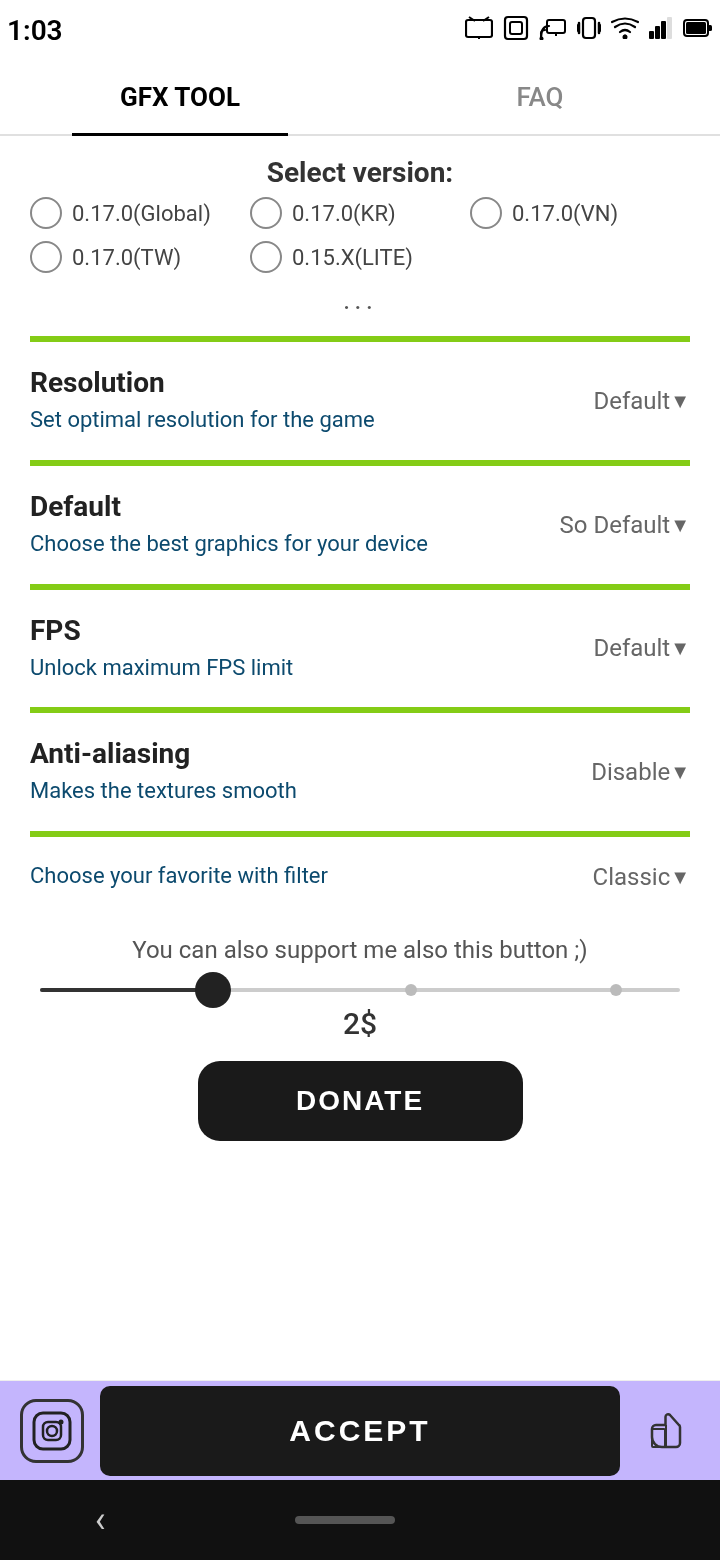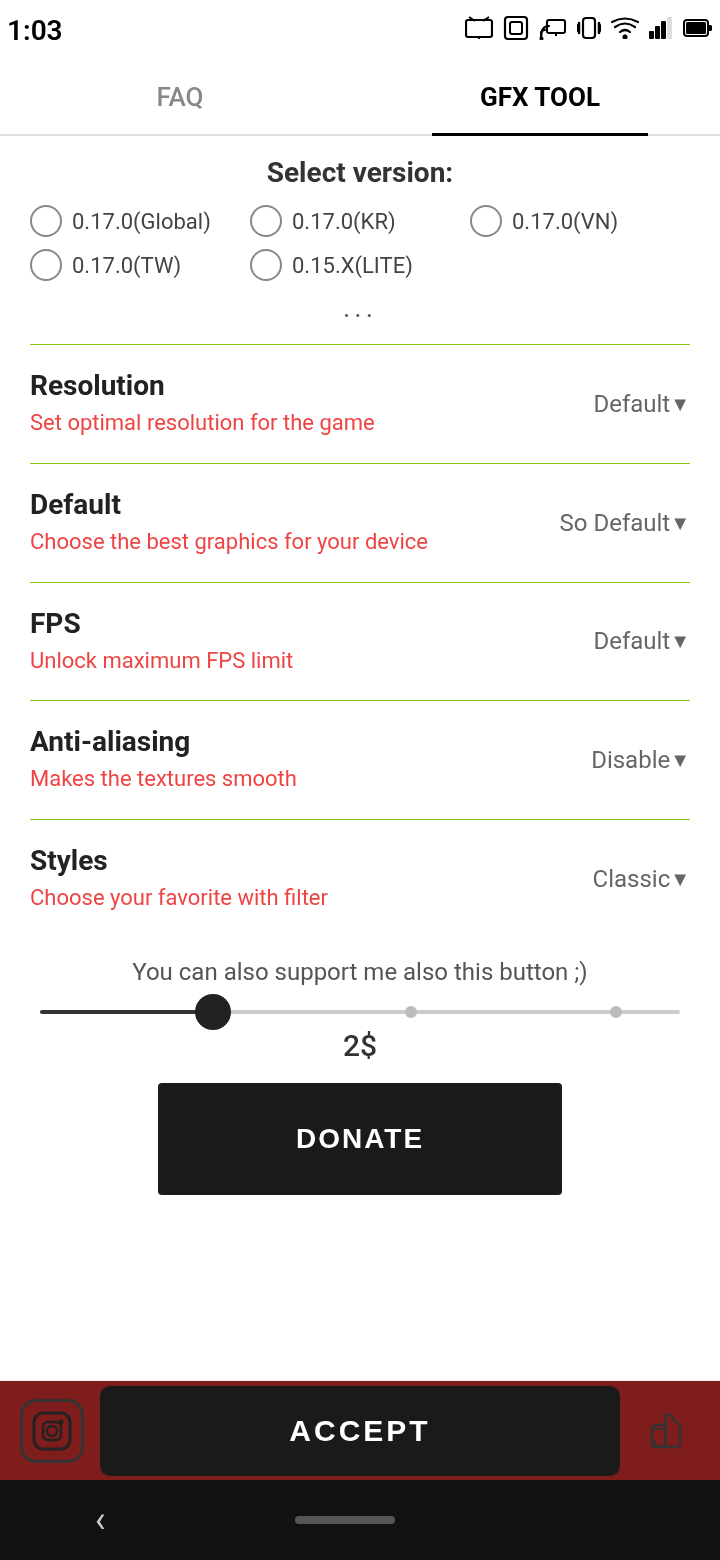--- a/index.html
+++ b/index.html
@@ -77,21 +77,21 @@
 
     
     .version-section {
       text-align: center;
       margin-bottom: 20px;
     }
     .version-title {
       font-size: 28px;
       font-weight: 700;
       color: #333;
-      margin-bottom: 16px;
+      margin-bottom: 8px;
     }
     .version-grid {
       display: grid;
       grid-template-columns: repeat(3, 1fr);
       gap: 12px 0;
       margin-bottom: 10px;
     }
     .version-option {
       display: flex;
       align-items: center;
@@ -112,41 +112,41 @@
     }
     .more-dots {
       font-size: 28px;
       color: #555;
       letter-spacing: 4px;
       margin-top: 8px;
     }
 
     
     .settings-section {
-      border-top: 1px solid #84cc16;
+      border-top: 6px solid #84cc16;
       padding: 24px 0;
     }
     .settings-row {
       display: flex;
       align-items: center;
       justify-content: space-between;
     }
     .settings-info {
       flex: 1;
       margin-right: 20px;
     }
     .settings-title {
       font-size: 28px;
       font-weight: 700;
       color: #222;
       margin-bottom: 6px;
     }
     .settings-desc {
       font-size: 22px;
-      color: #ef4444;
+      color: #0c4a6e;
       line-height: 1.4;
     }
     .settings-dropdown {
       display: flex;
       align-items: center;
       cursor: pointer;
     }
     .dropdown-value {
       font-size: 24px;
       color: #666;
@@ -221,38 +221,38 @@
       text-align: center;
       font-size: 30px;
       font-weight: 500;
       color: #333;
       margin-top: 14px;
     }
 
     
     .donate-btn {
       display: block;
-      width: 404px;
+      width: 325px;
       margin: 20px auto 20px;
-      padding: 40px 0;
+      padding: 24px 0;
       background: #1a1a1a;
       color: #fff;
       font-size: 28px;
       font-weight: 700;
       letter-spacing: 2px;
       border: none;
-      border-radius: 4px;
+      border-radius: 22px;
       cursor: pointer;
       text-align: center;
     }
 
     
     .bottom-bar {
       height: 100px;
-      background: #7f1d1d;
+      background: #c4b5fd;
       display: flex;
       align-items: center;
       justify-content: space-between;
       padding: 0 20px;
       border-top: 1px solid #eee;
     }
     .instagram-icon {
       width: 64px;
       height: 64px;
       border: 3px solid #333;
@@ -374,22 +374,22 @@
       <svg width="30" height="22" viewBox="0 0 30 22" fill="none">
         <rect x="1" y="3" width="24" height="16" rx="3" stroke="#000" stroke-width="2"></rect>
         <rect x="3" y="5" width="20" height="12" rx="1.5" fill="#000"></rect>
         <rect x="25" y="8" width="4" height="6" rx="1.5" fill="#000"></rect>
       </svg>
     </span>
   </div>
 </div>
 
 <div class="tab-bar">
+  <div class="tab active">GFX TOOL</div>
   <div class="tab">FAQ</div>
-  <div class="tab active">GFX TOOL</div>
 </div>
 
 <div class="main-content">
 
   <div class="version-section">
     <div class="version-title">Select version:</div>
     <div class="version-grid">
       <div class="version-option">
         <div class="radio-circle"></div>
         <span class="version-label">0.17.0(Global)</span>
@@ -462,21 +462,20 @@
       <div class="settings-dropdown">
         <span class="dropdown-value">Disable</span>
         <span class="dropdown-arrow">▼</span>
       </div>
     </div>
   </div>
 
   <div class="settings-section">
     <div class="settings-row">
       <div class="settings-info">
-        <div class="settings-title">Styles</div>
         <div class="settings-desc">Choose your favorite with filter</div>
       </div>
       <div class="settings-dropdown">
         <span class="dropdown-value">Classic</span>
         <span class="dropdown-arrow">▼</span>
       </div>
     </div>
   </div>
 
   <div class="support-section">

